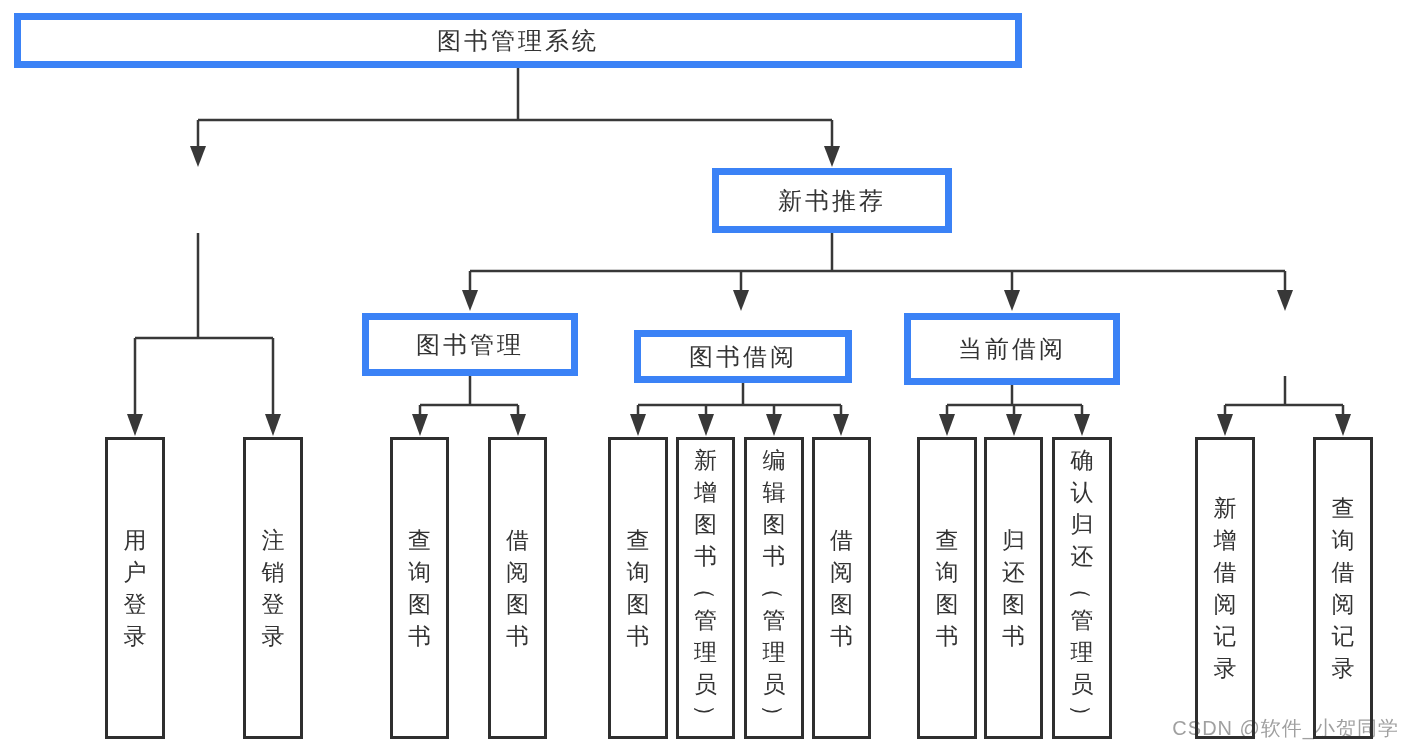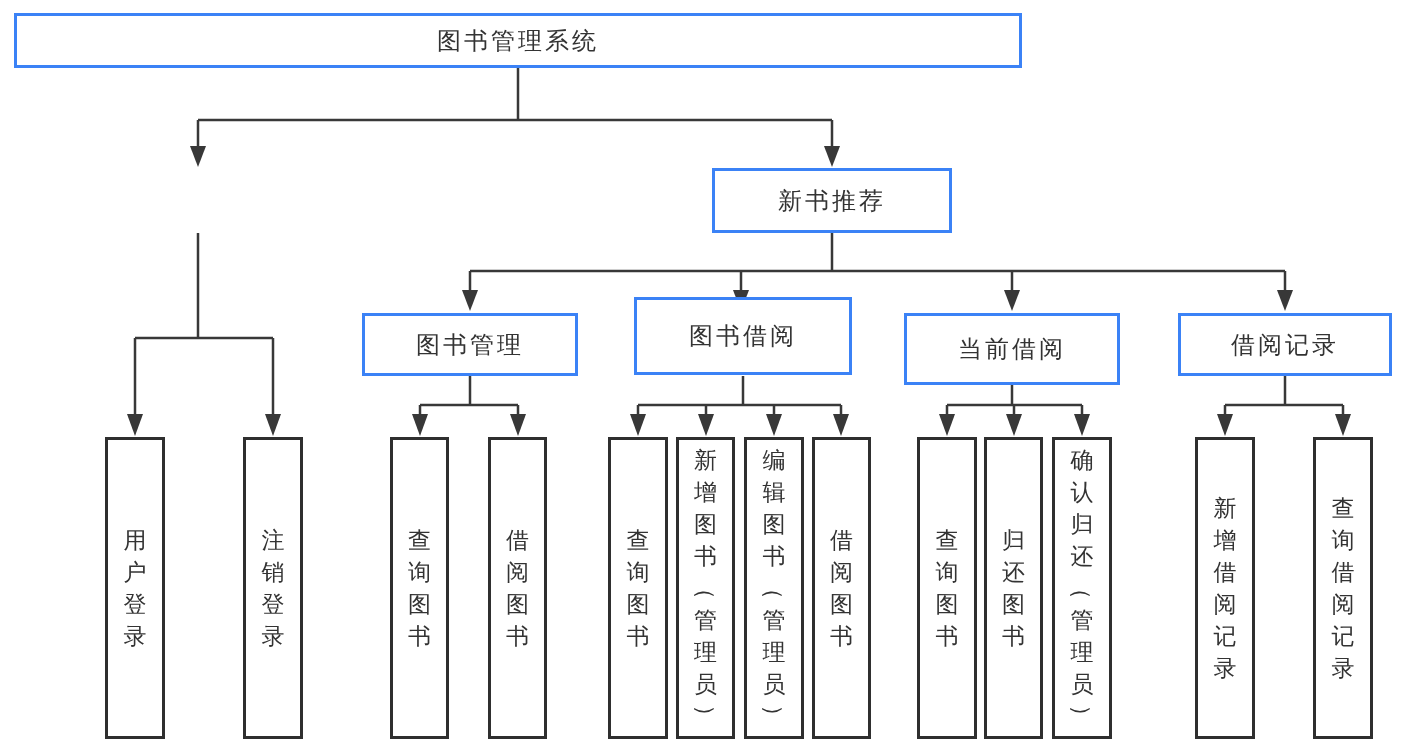--- a/index.html
+++ b/index.html
@@ -4,21 +4,21 @@
 <style>
   html,body{margin:0;padding:0;background:#ffffff;}
   .stage{
     position:relative;width:1405px;height:747px;background:#ffffff;overflow:hidden;
     font-family:"Liberation Sans","DejaVu Sans",sans-serif;color:#2d2d2d;
   }
   .connectors{position:absolute;left:0;top:0;width:1405px;height:747px;z-index:1;}
   .connectors path{stroke:#383838;stroke-width:2.5;fill:none;}
   .connectors polygon{fill:#383838;stroke:none;}
   .hnode{
-    position:absolute;box-sizing:border-box;background:#ffffff;border:3px solid #3b82f6;
+    position:absolute;box-sizing:border-box;background:#ffffff;border:7px solid #3b82f6;
     display:flex;align-items:center;justify-content:center;z-index:2;
   }
   .hnode .lbl{font-size:24px;letter-spacing:3px;white-space:nowrap;color:#333333;}
   .leaf{
     position:absolute;box-sizing:border-box;background:#ffffff;border:3px solid #2f2f2f;
     display:flex;flex-direction:column;align-items:center;justify-content:center;z-index:2;
   }
   .vchar{display:block;width:100%;height:32px;line-height:32px;font-size:23px;
     text-align:center;color:#333333;}
   .vchar.rot{transform:rotate(90deg);}
@@ -86,28 +86,25 @@
     <span class="lbl">图书管理系统</span>
   </div>
 
   <div class="hnode" style="left:712px;top:168px;width:240px;height:65px">
     <span class="lbl">新书推荐</span>
   </div>
 
   <div class="hnode" style="left:362px;top:313px;width:216px;height:63px">
     <span class="lbl">图书管理</span>
   </div>
-  <div class="hnode" style="left:634px;top:297px;width:218px;height:78px">
+  <div class="hnode" style="left:634px;top:330px;width:218px;height:53px">
     <span class="lbl">图书借阅</span>
   </div>
   <div class="hnode" style="left:904px;top:313px;width:216px;height:72px">
     <span class="lbl">当前借阅</span>
-  </div>
-  <div class="hnode" style="left:1178px;top:313px;width:214px;height:63px">
-    <span class="lbl">借阅记录</span>
   </div>
 
   <div class="leaf" style="left:105px;top:437px;width:60px;height:302px">
       <span class="vchar">用</span>
       <span class="vchar">户</span>
       <span class="vchar">登</span>
       <span class="vchar">录</span>
     </div>
   <div class="leaf" style="left:243px;top:437px;width:60px;height:302px">
       <span class="vchar">注</span>
@@ -198,14 +195,15 @@
     </div>
   <div class="leaf" style="left:1313px;top:437px;width:60px;height:302px">
       <span class="vchar">查</span>
       <span class="vchar">询</span>
       <span class="vchar">借</span>
       <span class="vchar">阅</span>
       <span class="vchar">记</span>
       <span class="vchar">录</span>
     </div>
 
+  <div class="watermark">CSDN @软件_小贺同学</div>
 
 </div>
 
 </body></html>

